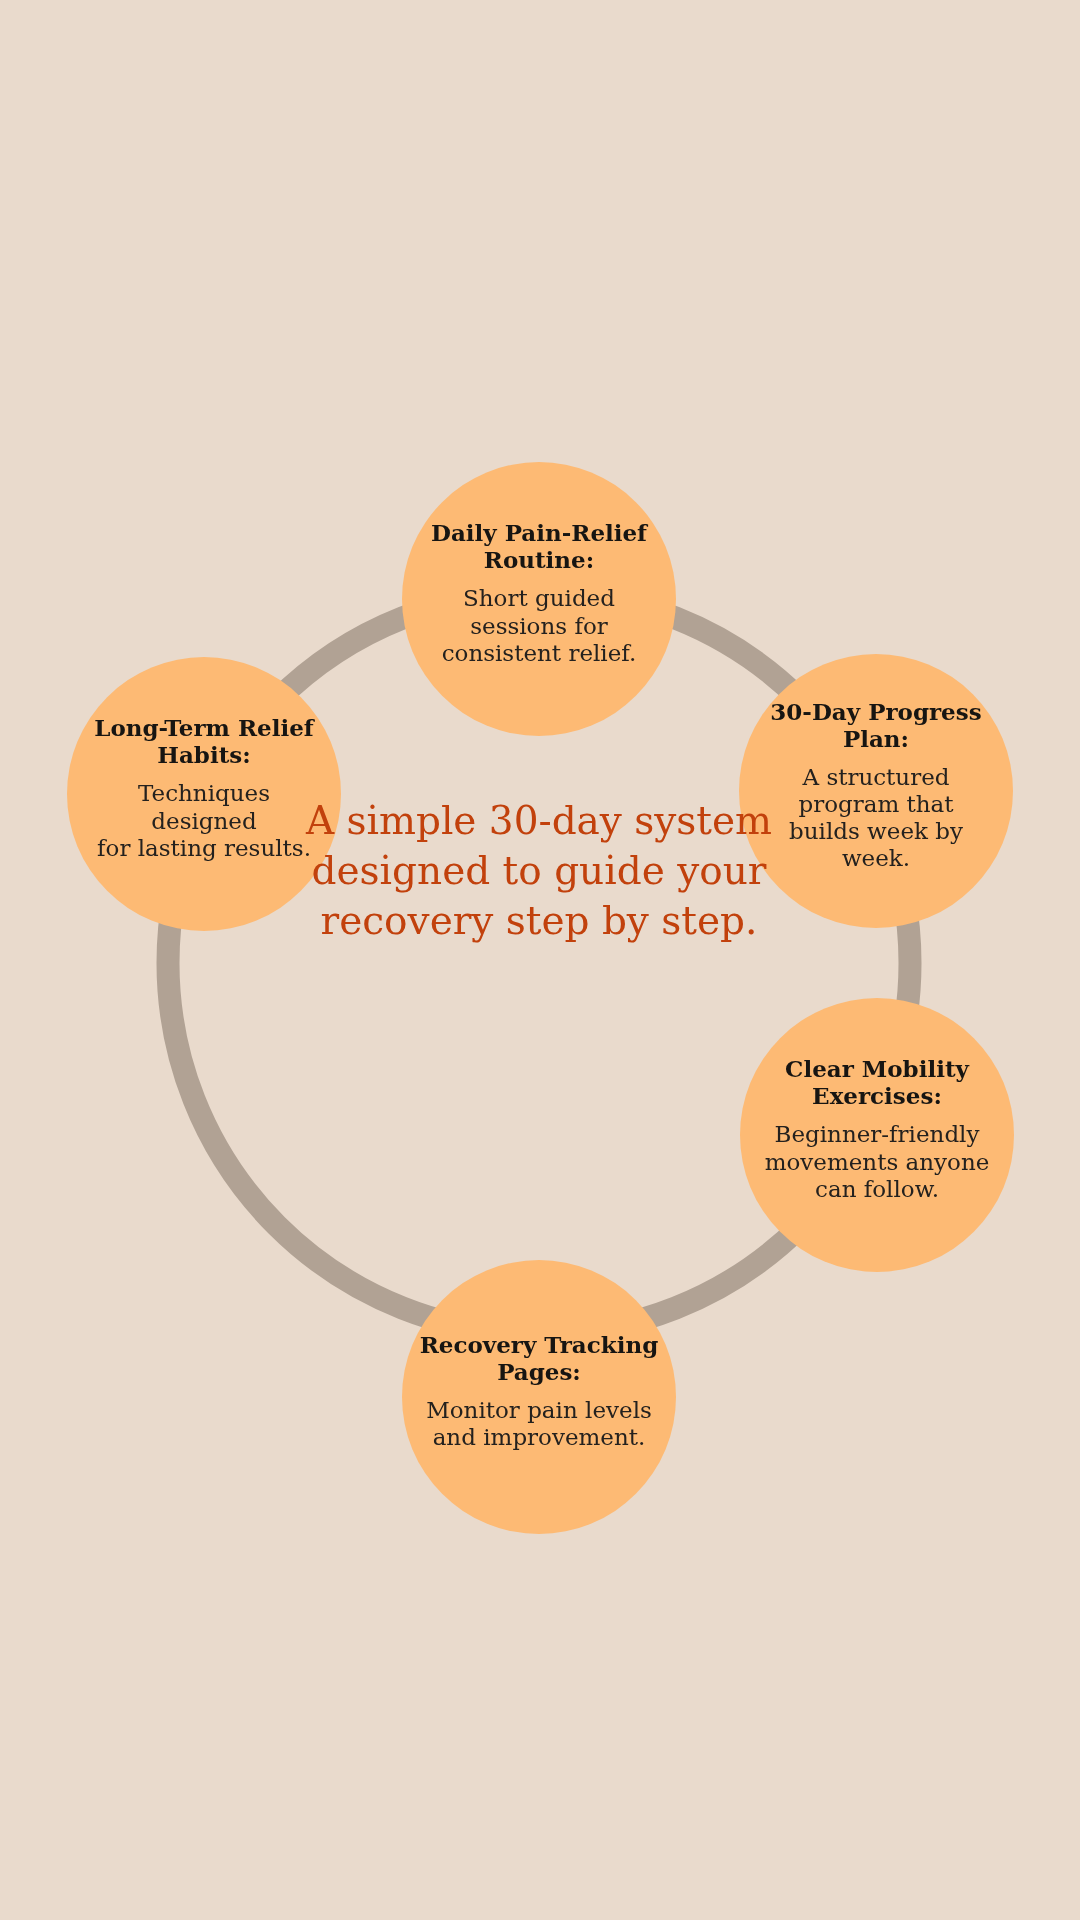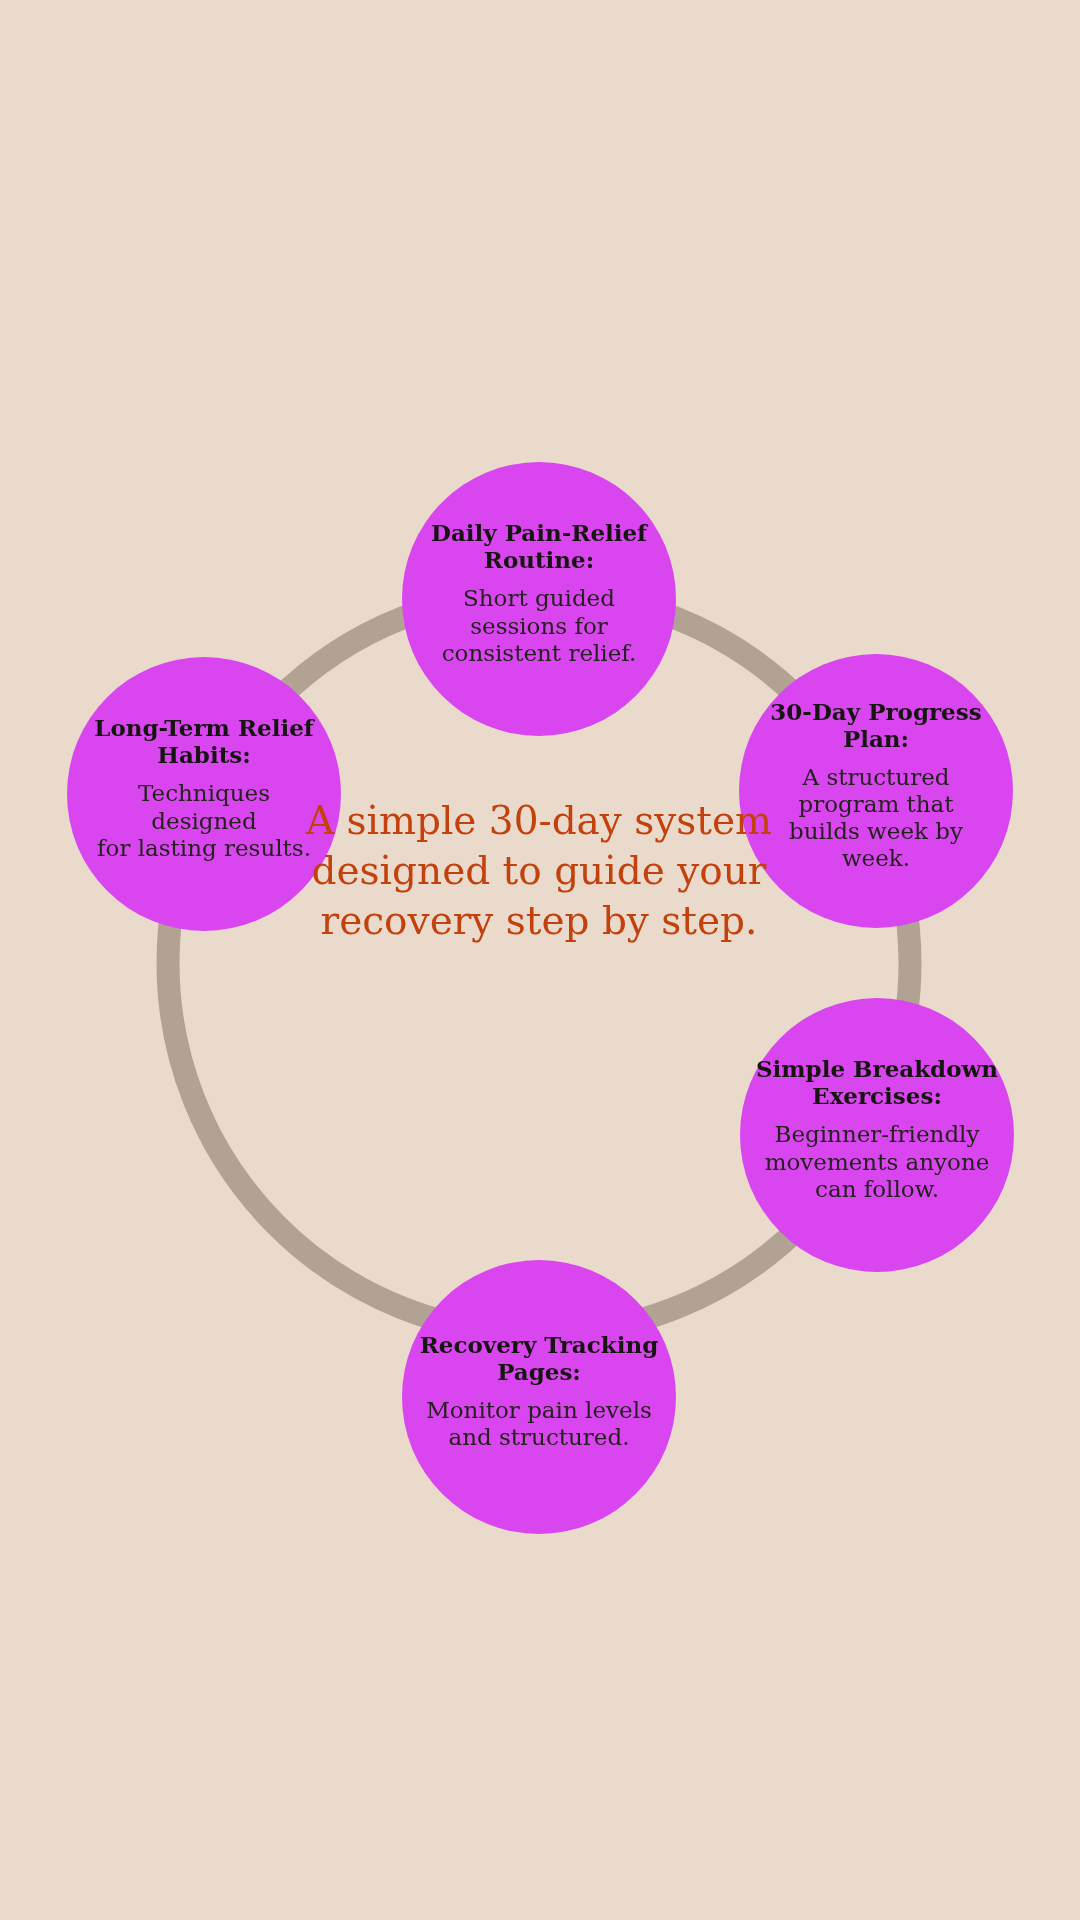--- a/index.html
+++ b/index.html
@@ -19,21 +19,21 @@
   .ring {
     position: absolute;
     left: 0;
     top: 0;
   }
   .node {
     position: absolute;
     width: 274px;
     height: 274px;
     border-radius: 50%;
-    background: #d946ef;
+    background: #fdba74;
     display: flex;
     align-items: center;
     justify-content: center;
     text-align: center;
   }
   .node-text {
     width: 262px;
     font-size: 23px;
     line-height: 1.18;
   }
@@ -114,34 +114,34 @@
       <p class="node-body">A structured
 program that
 builds week by
 week.</p>
     </div>
   </div>
 
 
   <div class="node pos-lower-right">
     <div class="node-text">
-      <p class="node-heading">Simple Breakdown
+      <p class="node-heading">Clear Mobility
 Exercises:</p>
       <p class="node-body">Beginner-friendly
 movements anyone
 can follow.</p>
     </div>
   </div>
 
   <div class="node pos-bottom">
     <div class="node-text">
       <p class="node-heading">Recovery Tracking
 Pages:</p>
       <p class="node-body">Monitor pain levels
-and structured.</p>
+and improvement.</p>
     </div>
   </div>
 
   <div class="center-text">
     <p class="subtitle">A simple 30-day system
 designed to guide your
 recovery step by step.</p>
   </div>
 
 </div>

